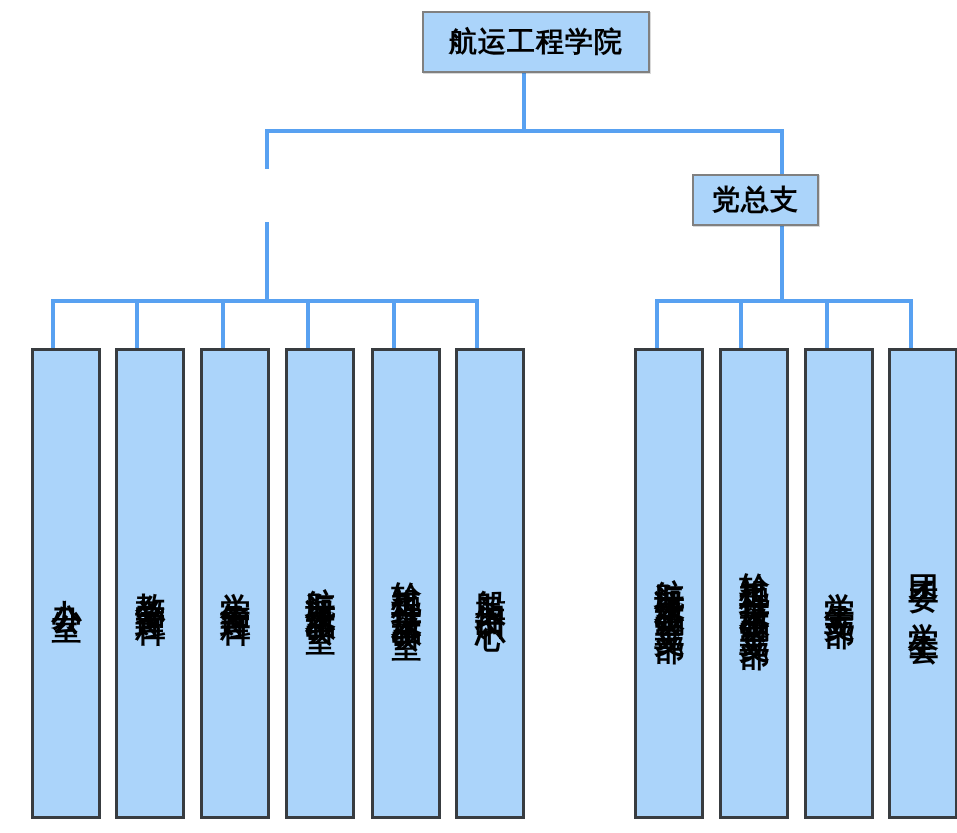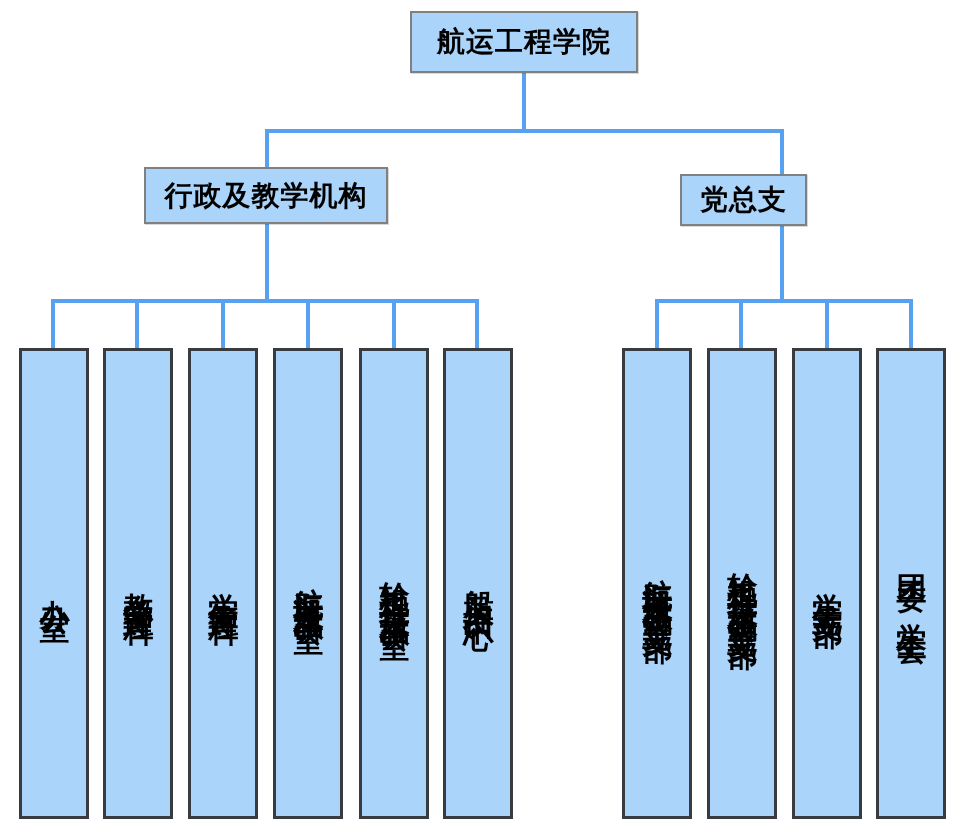--- a/index.html
+++ b/index.html
@@ -17,20 +17,21 @@
   .box{
     position:absolute;
     background:var(--box-fill);
     color:var(--text);
     font-weight:bold;
     display:flex;
     align-items:center;
     justify-content:center;
     box-sizing:border-box;
     text-align:center;
+    margin-left:12px;
   }
   .header{
     border:2px solid var(--header-border);
     font-size:28px;
     letter-spacing:1px;
     box-shadow:1px 1px 0 rgba(0,0,0,0.15);
   }
   .leaf{
     border:3px solid var(--leaf-border);
     font-size:30px;
@@ -92,21 +93,20 @@
   <div class="line ln-stub-l4"></div>
   <div class="line ln-stub-l5"></div>
   <div class="line ln-branch2-drop-bot"></div>
   <div class="line ln-bus-right"></div>
   <div class="line ln-stub-r0"></div>
   <div class="line ln-stub-r1"></div>
   <div class="line ln-stub-r2"></div>
   <div class="line ln-stub-r3"></div>
 
   <div class="box header root-box">航运工程学院</div>
-  <div class="box header branch1-box">行政及教学机构</div>
   <div class="box header branch2-box">党总支</div>
 
   <div class="box leaf p0">办公室</div>
   <div class="box leaf p1">教学管理科</div>
   <div class="box leaf p2">学生管理科</div>
   <div class="box leaf p3">航海技术教研室</div>
   <div class="box leaf p4">轮机工程技术教研室</div>
   <div class="box leaf p5">船员培训中心</div>
 
   <div class="box leaf p6">航海技术教研室党支部</div>

